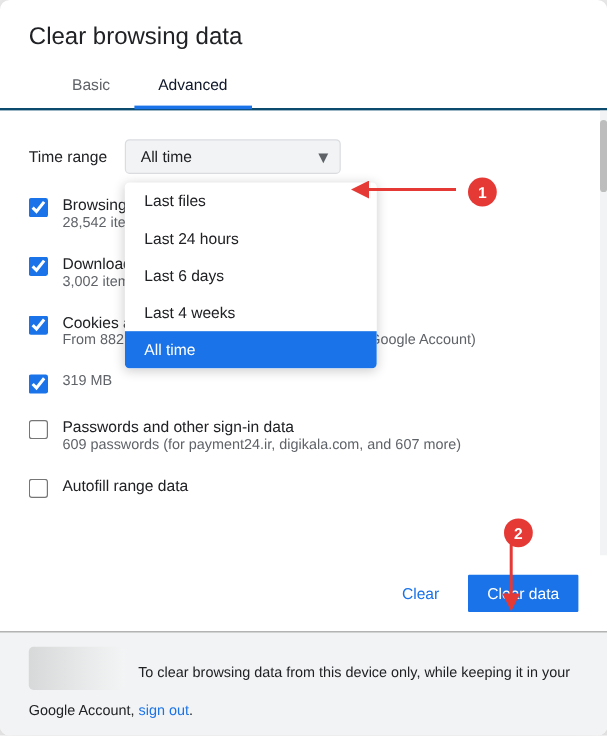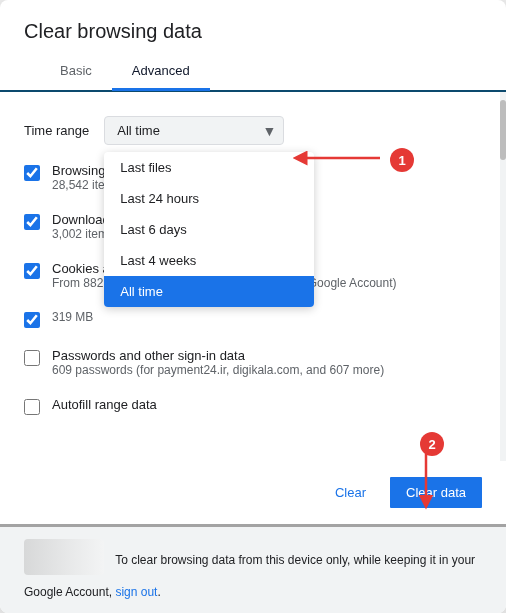--- a/index.html
+++ b/index.html
@@ -174,21 +174,21 @@
       border: none;
       color: #fff;
       font-size: 13px;
       font-weight: 500;
       padding: 8px 16px;
       border-radius: 1px;
       cursor: pointer;
     }
     .footer {
       background: #f1f3f4;
-      border-top: 3px solid #a3a3a3;
+      border-top: 1px solid #a3a3a3;
       padding: 12px 24px;
       font-size: 12px;
       color: #202124;
       line-height: 1.5;
     }
     .footer a {
       color: #1a73e8;
       text-decoration: none;
     }
     .footer-preview {

